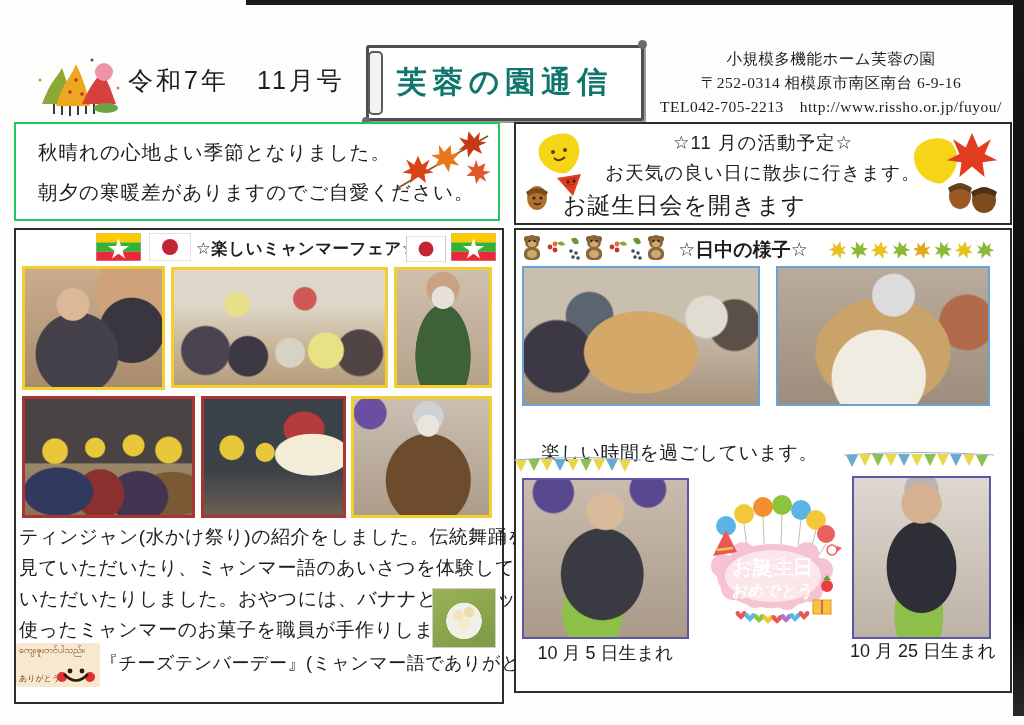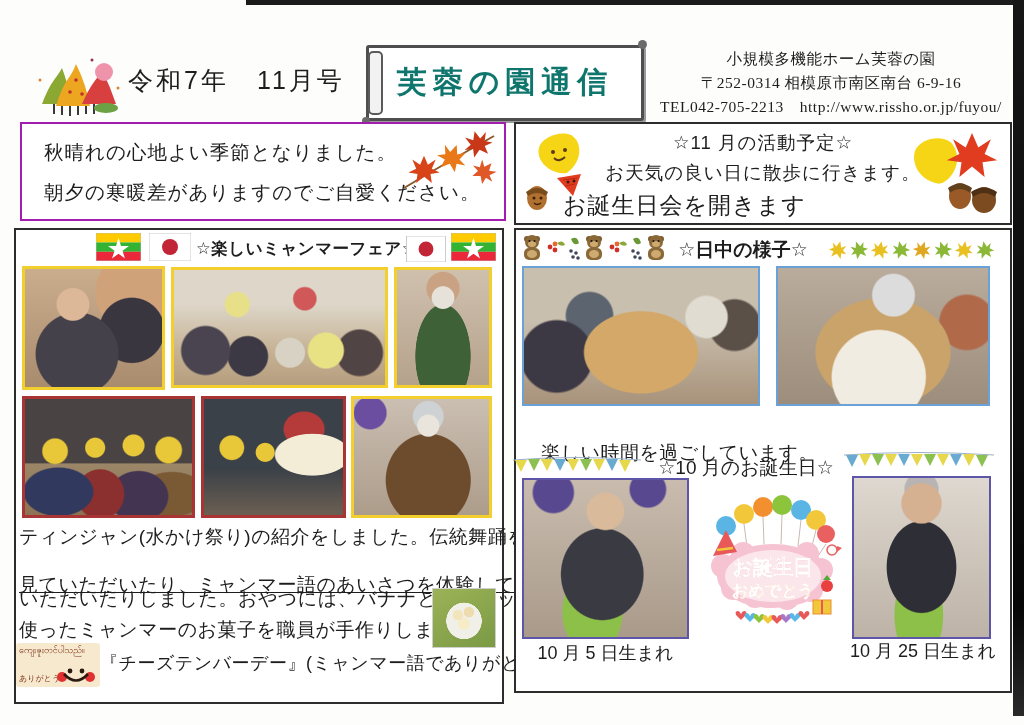--- a/index.html
+++ b/index.html
@@ -16,21 +16,21 @@
   .trees-icon{left:32px;top:50px;}
   .issue-label{left:128px;top:64px;font-size:25px;letter-spacing:3px;}
   .title-scroll{left:366px;top:45px;width:272px;height:70px;border:3px solid #4e4e4e;border-radius:3px;background:#fff;box-shadow:2px 2px 0 #9a9a9a;}
   .scroll-roll{position:absolute;left:-1px;top:3px;width:11px;height:60px;border:2px solid #5a5a5a;border-radius:5px;background:#f2f2f2;}
   .scroll-pin-tr{position:absolute;right:-6px;top:-8px;width:9px;height:9px;border-radius:50%;background:#6b6b6b;}
   .scroll-pin-bl{position:absolute;left:-7px;bottom:-7px;width:8px;height:8px;border-radius:50%;background:#6b6b6b;}
   .newsletter-title{position:absolute;left:0;right:0;top:14px;text-align:center;font-size:30px;letter-spacing:6px;font-weight:bold;color:#0f766e;}
   .org-info{left:653px;top:47px;width:356px;text-align:center;font-size:15.5px;line-height:24px;letter-spacing:0.5px;font-family:Liberation Serif, serif;}
 
   
-  .greeting-box{left:20px;top:122px;width:482px;height:95px;border:2px solid #a21caf;background:#fff;text-align:right;}
+  .greeting-box{left:14px;top:122px;width:482px;height:95px;border:2px solid #22c55e;background:#fff;text-align:right;}
   .greeting-l1{position:absolute;left:22px;top:15px;font-size:19.5px;letter-spacing:1px;}
   .greeting-l2{position:absolute;left:22px;top:55px;font-size:19.5px;letter-spacing:1px;}
   .maple-branch{position:absolute;right:2px;top:0px;}
 
   
   .schedule-box{left:514px;top:122px;width:494px;height:99px;border:2px solid #2c2c2c;background:#fff;}
   .sched-title{position:absolute;left:0;right:0;top:6px;text-align:center;font-size:18.5px;letter-spacing:1px;}
   .sched-l1{position:absolute;left:0;right:0;top:36px;text-align:center;font-size:18.5px;letter-spacing:1px;}
   .sched-l2{position:absolute;left:0;right:0;top:66px;text-align:left;font-size:23px;letter-spacing:1px;margin-left:47px;}
   .sched-icons-left{position:absolute;left:5px;top:6px;}
@@ -49,21 +49,21 @@
   .frame-red{border:3px solid #a83434;}
   .frame-blue{border:2px solid #6aa2d8;}
   .frame-purple{border:2px solid #5d55a8;}
   .photo-fair-1{left:22px;top:266px;width:143px;height:124px;}
   .photo-fair-2{left:171px;top:267px;width:217px;height:121px;}
   .photo-fair-3{left:394px;top:267px;width:98px;height:121px;}
   .photo-fair-4{left:22px;top:396px;width:173px;height:122px;}
   .photo-fair-5{left:201px;top:396px;width:145px;height:122px;}
   .photo-fair-6{left:351px;top:396px;width:141px;height:122px;}
   .fair-text{left:19px;font-size:19px;letter-spacing:0.5px;}
-  .ft1{top:524px;} .ft2{top:572px;text-decoration:underline;} .ft3{top:586px;} .ft4{top:617px;}
+  .ft1{top:524px;} .ft2{top:555px;} .ft3{top:586px;} .ft4{top:617px;}
   .photo-sweets{left:432px;top:588px;width:64px;height:60px;border:1px solid #cfcfcf;}
   .mm-script-chip{left:16px;top:643px;width:84px;height:44px;background:#f7e9ce;border-radius:3px;padding:2px 3px;box-sizing:border-box;}
   .mm-script-text{font-size:9px;color:#7c3018;line-height:11px;white-space:nowrap;}
   .mm-script-note{position:absolute;left:3px;bottom:3px;font-size:8px;color:#7c3018;}
   .mm-smiley{position:absolute;right:4px;bottom:2px;}
   .thanks-line{left:100px;top:651px;font-size:18px;letter-spacing:0.5px;}
 
   
   .day-panel{left:514px;top:228px;width:494px;height:461px;border:2px solid #2c2c2c;background:#fff;}
   .bears-decor{left:519px;top:231px;}
@@ -386,21 +386,20 @@
         <polygon points="15,2 27,2 21,14" fill="#8cc050"></polygon>
         <polygon points="28,2 40,2 34,14" fill="#e6d84a"></polygon>
         <polygon points="41,2 53,2 47,14" fill="#68aad0"></polygon>
         <polygon points="54,2 66,2 60,14" fill="#e6d84a"></polygon>
         <polygon points="67,2 79,2 73,14" fill="#8cc050"></polygon>
         <polygon points="80,2 92,2 86,14" fill="#e6d84a"></polygon>
         <polygon points="93,2 105,2 99,14" fill="#68aad0"></polygon>
         <polygon points="106,3 118,3 112,15" fill="#e6d84a"></polygon>
       </g>
   </svg>
-  <div class="abs bday-title nowrap">☆10 月のお誕生日☆</div>
   <svg class="abs bunting-right" width="150" height="18" viewBox="0 0 150 18">
     <path d="M0,3 Q75,-2 150,3" stroke="#9ab0c8" stroke-width="1" fill="none"></path>
     <g>
         <polygon points="2,3 14,3 8,15" fill="#68aad0"></polygon>
         <polygon points="15,2 27,2 21,14" fill="#e6d84a"></polygon>
         <polygon points="28,2 40,2 34,14" fill="#8cc050"></polygon>
         <polygon points="41,2 53,2 47,14" fill="#e6d84a"></polygon>
         <polygon points="54,2 66,2 60,14" fill="#68aad0"></polygon>
         <polygon points="67,2 79,2 73,14" fill="#e6d84a"></polygon>
         <polygon points="80,2 92,2 86,14" fill="#8cc050"></polygon>

